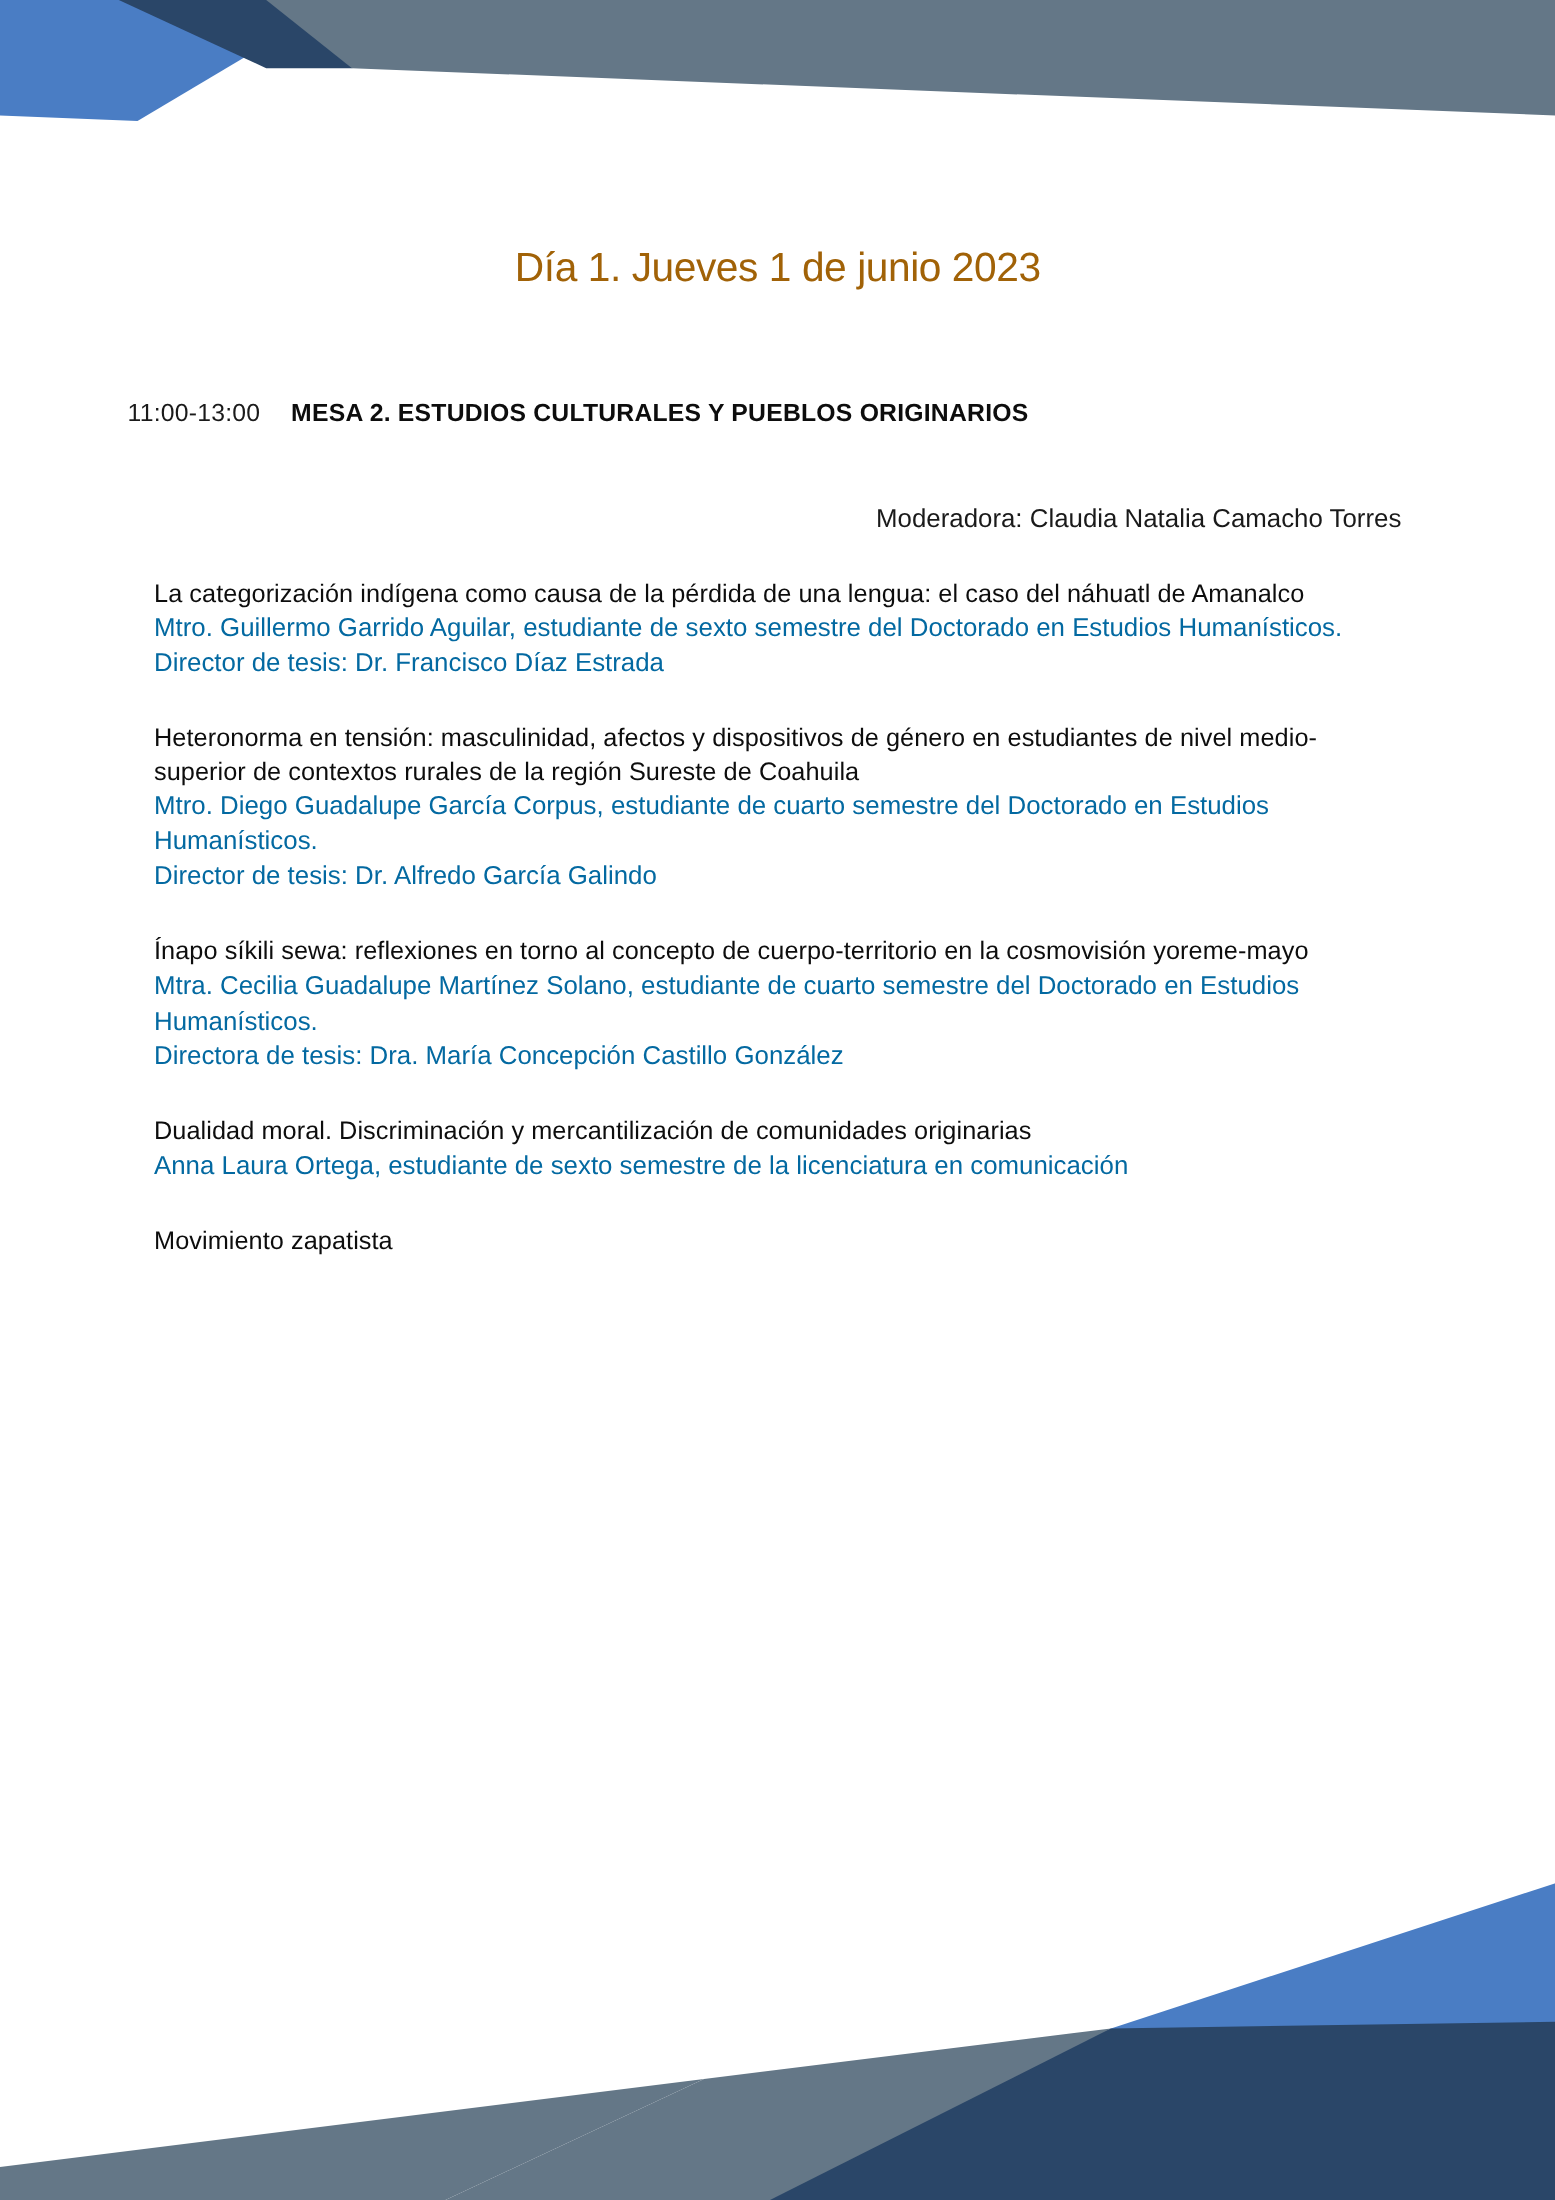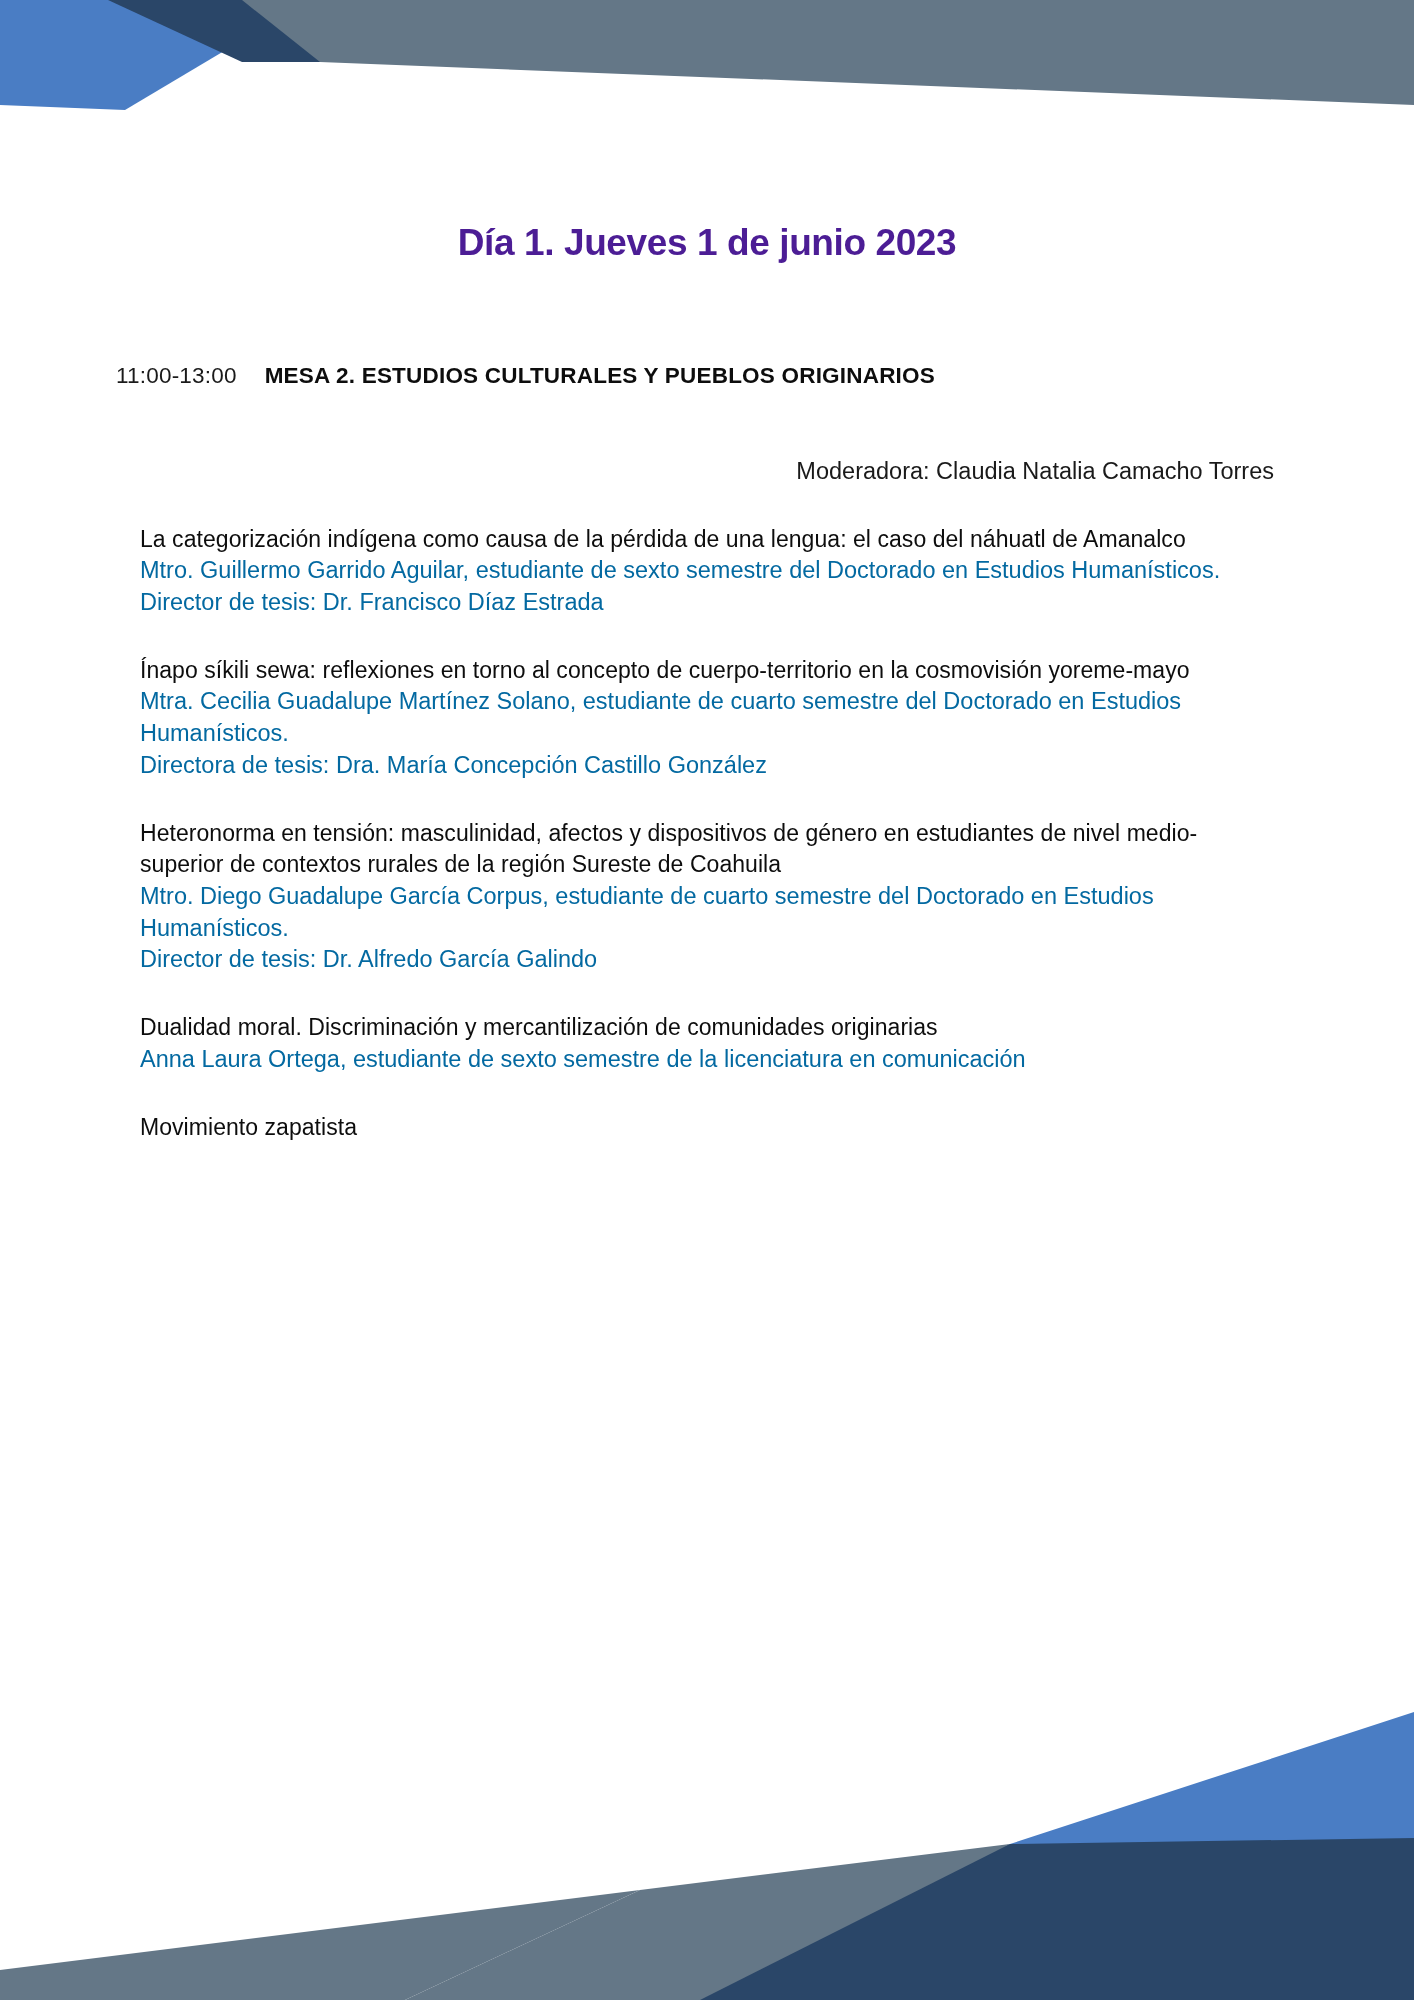--- a/index.html
+++ b/index.html
@@ -38,23 +38,23 @@
     left: 0;
     top: 0;
     width: 1414px;
   }
 
   .doc-title {
     margin: 0;
     padding: 222px 0 0 0;
     text-align: center;
     font-size: 37px;
-    font-weight: bold;
+    font-weight: normal;
     letter-spacing: -0.4px;
-    color: #4c1d95;
+    color: #a16207;
     line-height: 1.15;
   }
 
   .session-header {
     margin: 96px 0 0 0;
     padding: 0 116px;
     display: flex;
     align-items: flex-start;
     font-size: 22.5px;
     line-height: 1.3;
@@ -145,32 +145,32 @@
 
       <div class="entry">
         <p class="entry-title">La categorización indígena como causa de la pérdida de una lengua: el caso del náhuatl de Amanalco</p>
         <p class="entry-body">
           <span class="ln">Mtro. Guillermo Garrido Aguilar, estudiante de sexto semestre del Doctorado en Estudios Humanísticos.</span>
           <span class="ln">Director de tesis: Dr. Francisco Díaz Estrada</span>
         </p>
       </div>
 
       <div class="entry">
+        <p class="entry-title">Heteronorma en tensión: masculinidad, afectos y dispositivos de género en estudiantes de nivel medio-superior de contextos rurales de la región Sureste de Coahuila</p>
+        <p class="entry-body">
+          <span class="ln">Mtro. Diego Guadalupe García Corpus, estudiante de cuarto semestre del Doctorado en Estudios Humanísticos.</span>
+          <span class="ln">Director de tesis: Dr. Alfredo García Galindo</span>
+        </p>
+      </div>
+
+      <div class="entry">
         <p class="entry-title">Ínapo síkili sewa: reflexiones en torno al concepto de cuerpo-territorio en la cosmovisión yoreme-mayo</p>
         <p class="entry-body">
           <span class="ln">Mtra. Cecilia Guadalupe Martínez Solano, estudiante de cuarto semestre del Doctorado en Estudios Humanísticos.</span>
           <span class="ln">Directora de tesis: Dra. María Concepción Castillo González</span>
-        </p>
-      </div>
-
-      <div class="entry">
-        <p class="entry-title">Heteronorma en tensión: masculinidad, afectos y dispositivos de género en estudiantes de nivel medio-superior de contextos rurales de la región Sureste de Coahuila</p>
-        <p class="entry-body">
-          <span class="ln">Mtro. Diego Guadalupe García Corpus, estudiante de cuarto semestre del Doctorado en Estudios Humanísticos.</span>
-          <span class="ln">Director de tesis: Dr. Alfredo García Galindo</span>
         </p>
       </div>
 
       <div class="entry">
         <p class="entry-title">Dualidad moral. Discriminación y mercantilización de comunidades originarias</p>
         <p class="entry-body">
           <span class="ln">Anna Laura Ortega, estudiante de sexto semestre de la licenciatura en comunicación</span>
         </p>
       </div>
 

